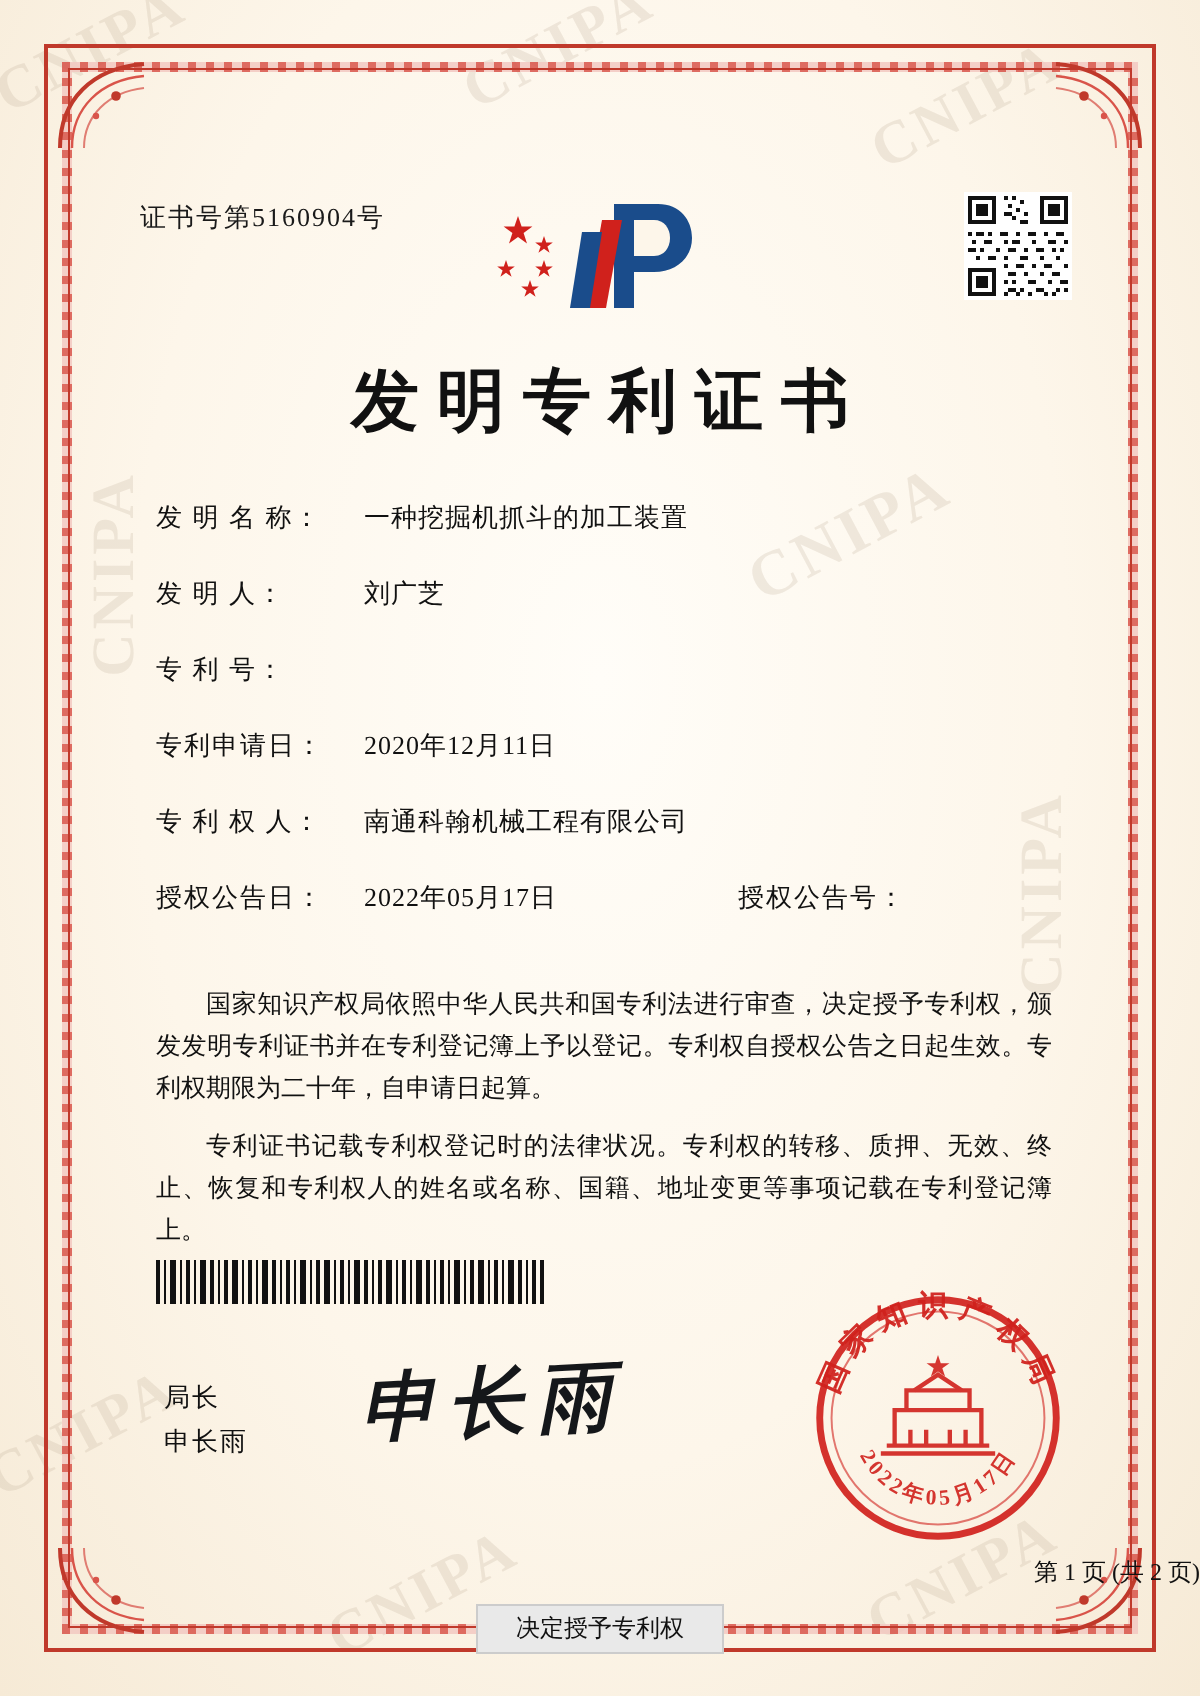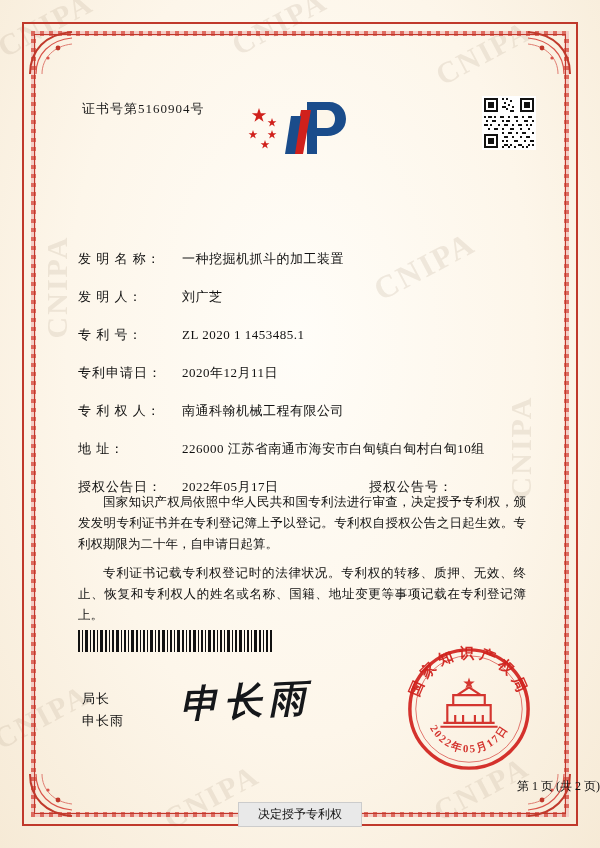--- a/index.html
+++ b/index.html
@@ -85,21 +85,20 @@
   .c-br { right: 28px; bottom: 30px; transform: scale(-1,-1); }
 
   
   .cert-no {
     position: absolute;
     left: 70px; top: 100px;
     font-family: "Liberation Serif", serif;
     font-size: 13px;
     color: #1a1a1a;
     letter-spacing: 1px;
-    margin-left: 12px;
   }
   .qr {
     position: absolute;
     right: 64px; top: 96px;
     width: 54px; height: 54px;
   }
   .logo {
     position: absolute;
     left: 50%;
     top: 96px;
@@ -370,45 +369,41 @@
     <path d="M46 20 L56 20 L50 58 L40 58 Z" fill="#1a4c8b"></path>
     <g fill="#d0211c">
       <polygon points="14,12 15.8,17.2 21.2,17.2 16.8,20.5 18.5,25.8 14,22.5 9.5,25.8 11.2,20.5 6.8,17.2 12.2,17.2"></polygon>
       <polygon points="27,22 28.1,25.2 31.4,25.2 28.7,27.2 29.8,30.4 27,28.4 24.2,30.4 25.3,27.2 22.6,25.2 25.9,25.2"></polygon>
       <polygon points="27,34 28.1,37.2 31.4,37.2 28.7,39.2 29.8,42.4 27,40.4 24.2,42.4 25.3,39.2 22.6,37.2 25.9,37.2"></polygon>
       <polygon points="20,44 21.1,47.2 24.4,47.2 21.7,49.2 22.8,52.4 20,50.4 17.2,52.4 18.3,49.2 15.6,47.2 18.9,47.2"></polygon>
       <polygon points="8,34 9.1,37.2 12.4,37.2 9.7,39.2 10.8,42.4 8,40.4 5.2,42.4 6.3,39.2 3.6,37.2 6.9,37.2"></polygon>
     </g>
   </svg>
 
+  <div class="title">发明专利证书</div>
 
   <div class="fields">
     <div class="field-row">
       <div class="field-label">发 明 名 称：</div>
       <div class="field-value">一种挖掘机抓斗的加工装置</div>
     </div>
     <div class="field-row">
       <div class="field-label">发 明 人：</div>
       <div class="field-value">刘广芝</div>
     </div>
     <div class="field-row">
       <div class="field-label">专 利 号：</div>
-      <div class="field-value">ZL 2020 1 1453485.1</div>
     </div>
     <div class="field-row">
       <div class="field-label">专利申请日：</div>
       <div class="field-value">2020年12月11日</div>
     </div>
     <div class="field-row">
       <div class="field-label">专 利 权 人：</div>
       <div class="field-value">南通科翰机械工程有限公司</div>
-    </div>
-    <div class="field-row">
-      <div class="field-label">地       址：</div>
-      <div class="field-value">226000 江苏省南通市海安市白甸镇白甸村白甸10组</div>
     </div>
     <div class="field-row dual">
       <div class="field-label">授权公告日：</div>
       <div class="field-value">2022年05月17日</div>
       <div class="field-label2">授权公告号：</div>
     </div>
   </div>
 
   <div class="paras">
     <p>国家知识产权局依照中华人民共和国专利法进行审查，决定授予专利权，颁发发明专利证书并在专利登记簿上予以登记。专利权自授权公告之日起生效。专利权期限为二十年，自申请日起算。</p>

